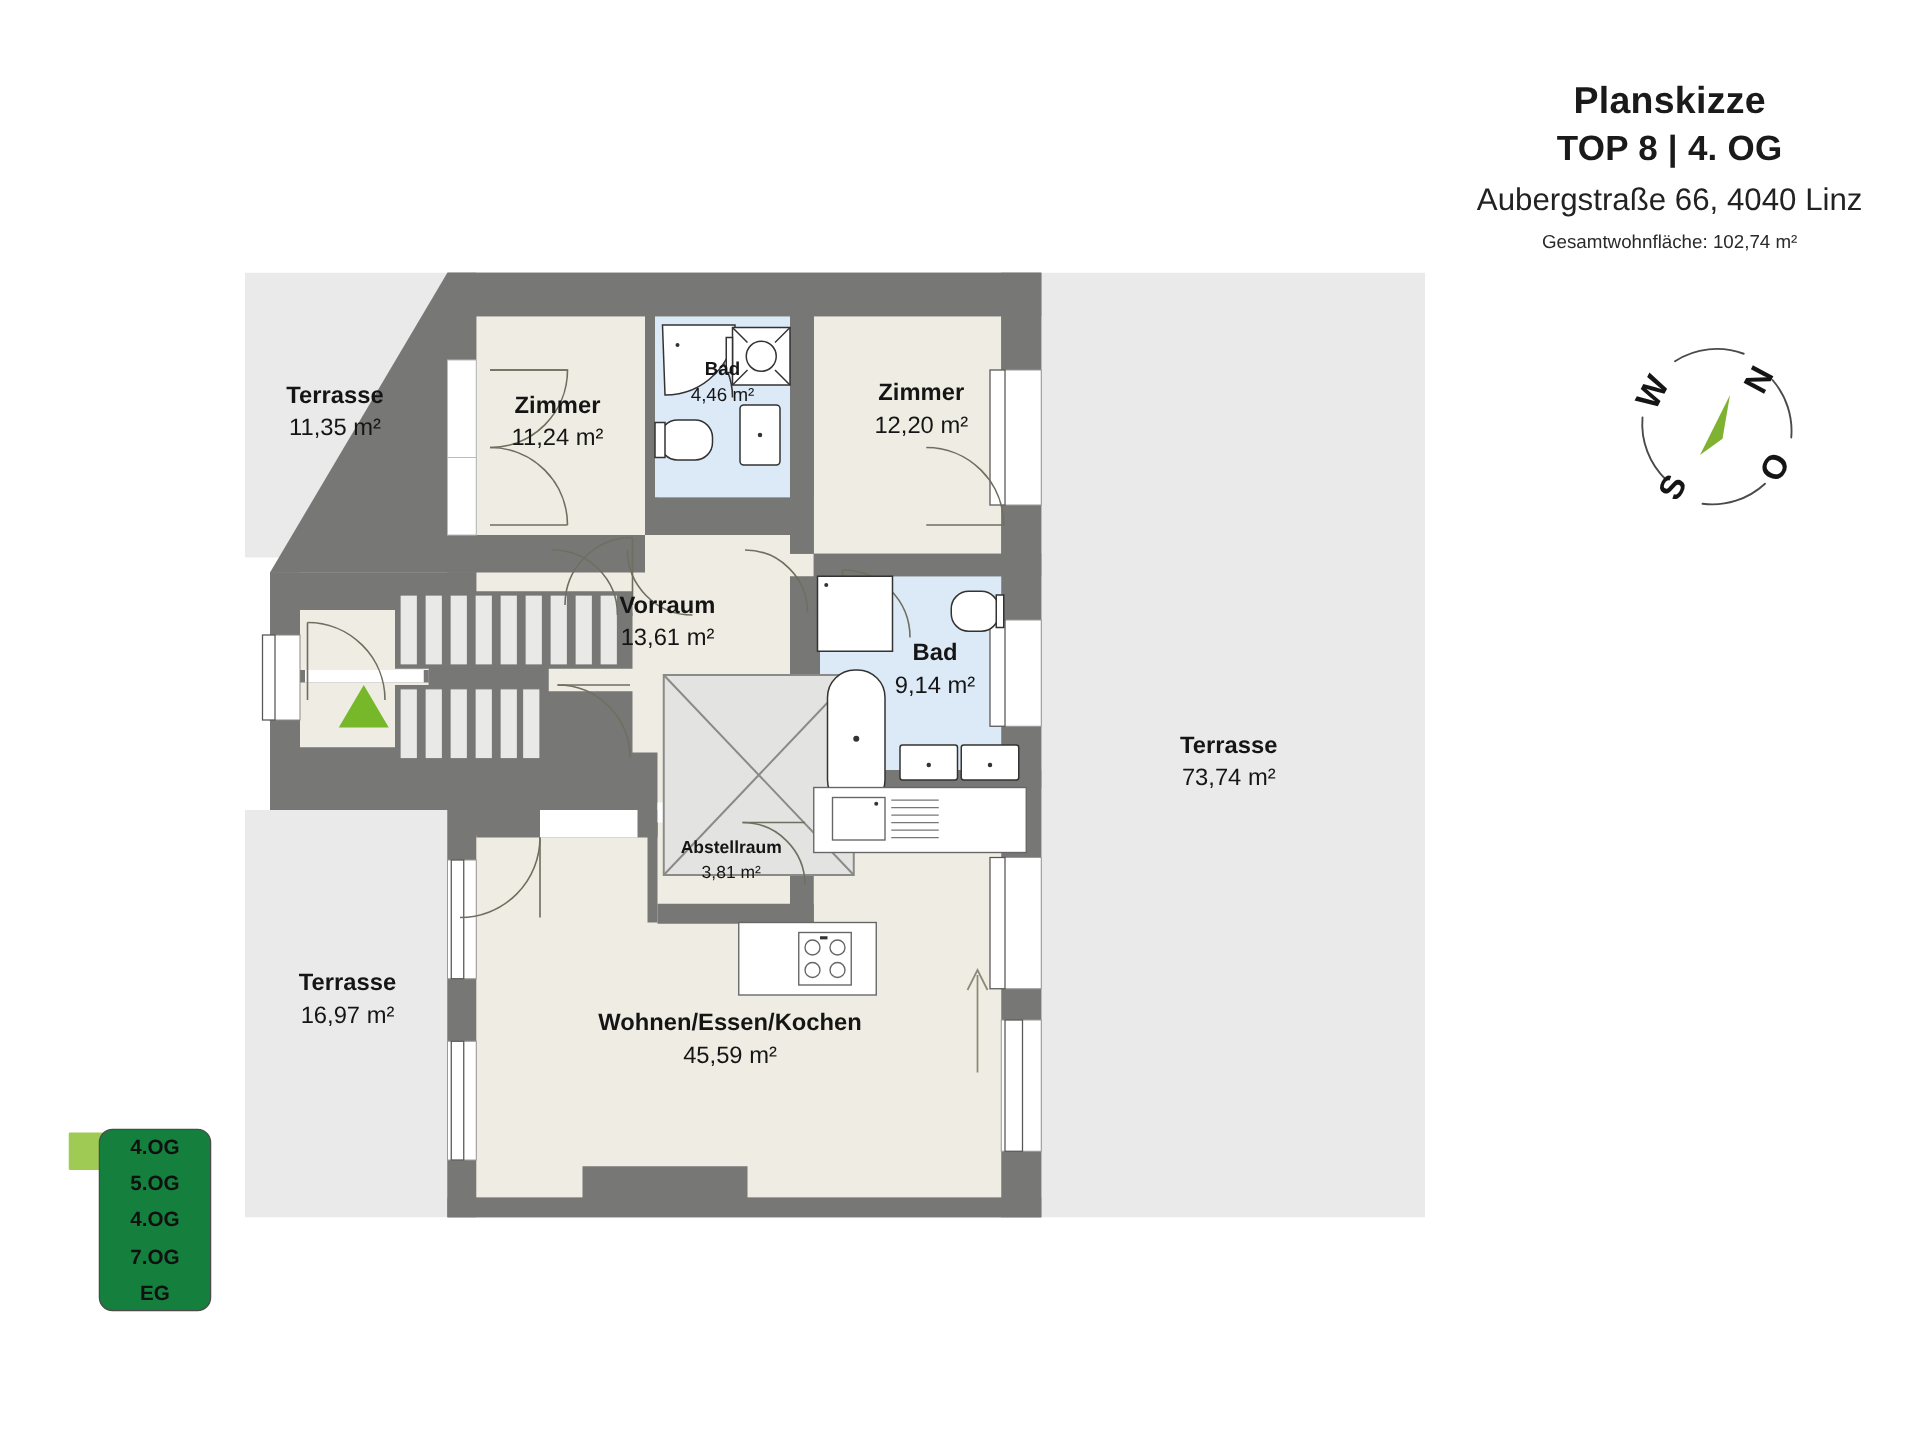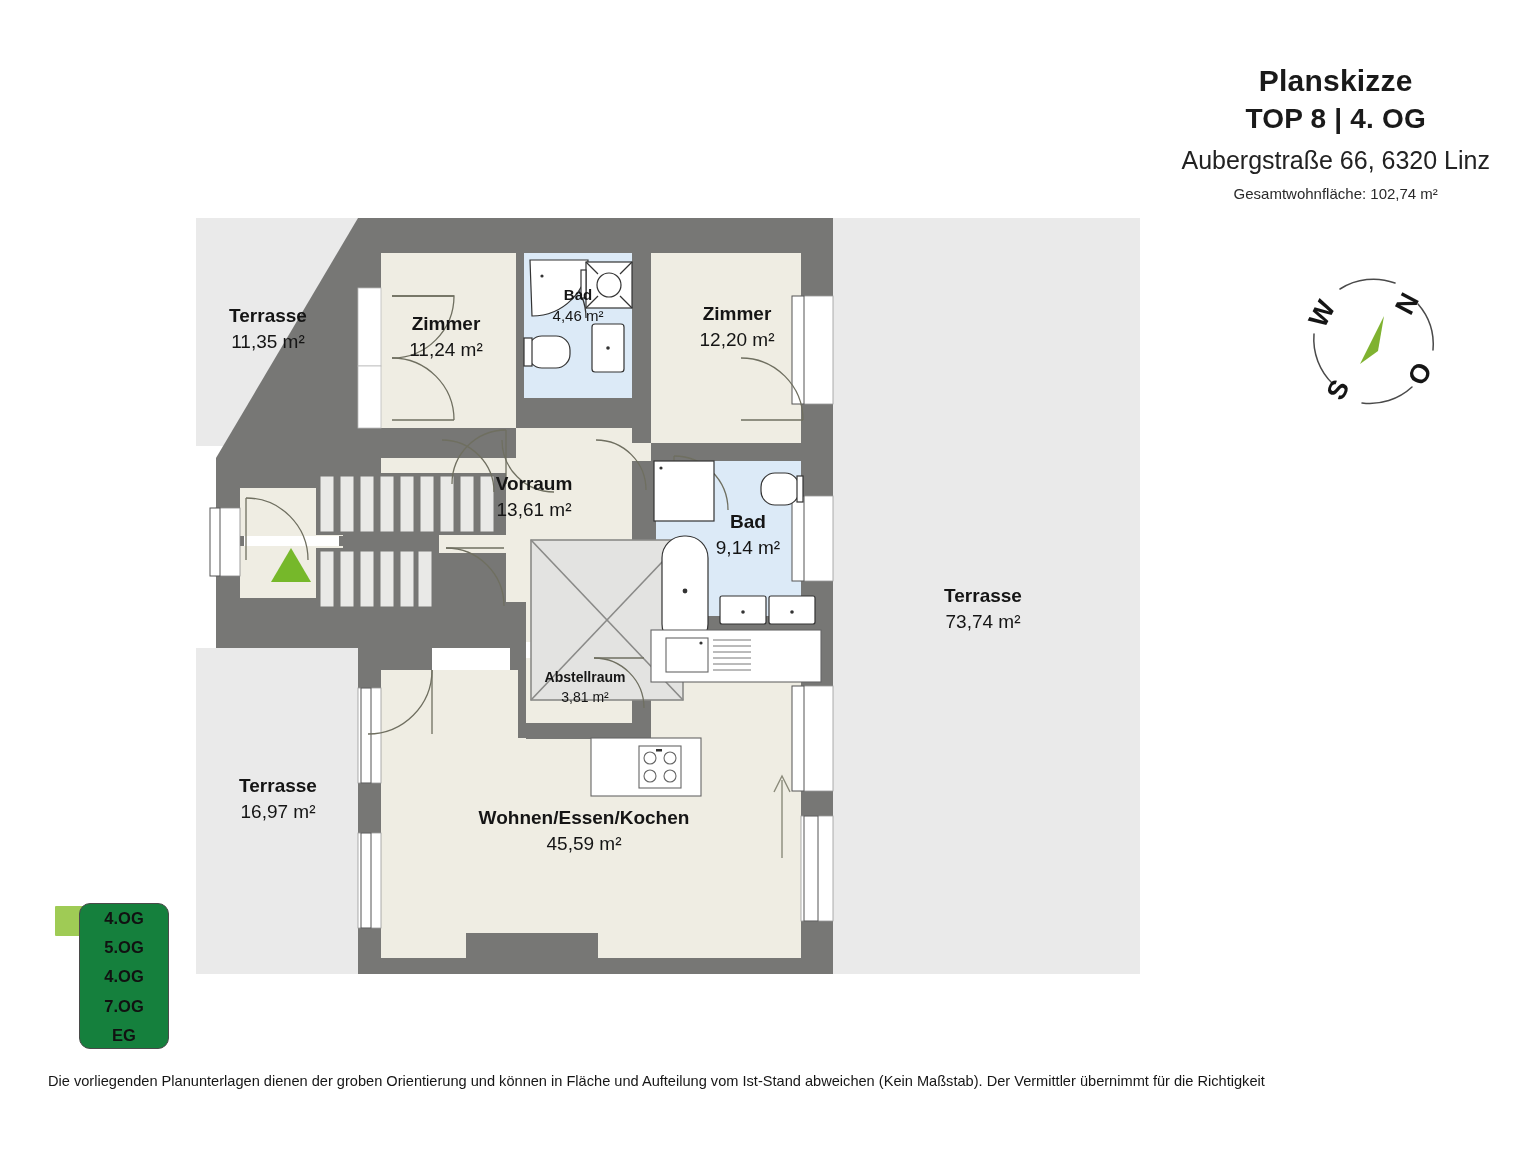--- a/index.html
+++ b/index.html
@@ -53,21 +53,21 @@
 
   .lbl{ font-family:"Liberation Sans", sans-serif; fill:#151515; text-anchor:middle; }
   .lbl-name{ font-weight:bold; }
 </style>
 </head>
 <body>
 
 <div class="header">
   <div class="t1">Planskizze</div>
   <div class="t2">TOP 8  |  4. OG</div>
-  <div class="t3">Aubergstraße 66, 6320 Linz</div>
+  <div class="t3">Aubergstraße 66, 4040 Linz</div>
   <div class="t4">Gesamtwohnfläche: 102,74 m²</div>
 </div>
 
 <div class="compass">
   <svg width="148" height="148" viewBox="0 0 148 148">
 
     <g fill="none" stroke="#4a4a4a" stroke-width="1.5" stroke-linecap="round">
       <path d="M 40 21 A 62 62 0 0 1 95 15"></path>
       <path d="M 118 36 A 62 62 0 0 1 133 82"></path>
       <path d="M 112 119 A 62 62 0 0 1 62 135"></path>
@@ -386,14 +386,13 @@
     <text class="lbl" x="82" y="600" font-size="19">16,97 m²</text>
 
     <text class="lbl lbl-name" x="787" y="384" font-size="19">Terrasse</text>
     <text class="lbl" x="787" y="410" font-size="19">73,74 m²</text>
   </g>
 
 </svg>
 </div>
 
 <div class="footer">
-  <div>Die vorliegenden Planunterlagen dienen der groben Orientierung und können in Fläche und Aufteilung vom Ist-Stand abweichen (Kein Maßstab). Der Vermittler übernimmt für die Richtigkeit</div>
 </div>
 
 </body></html>

